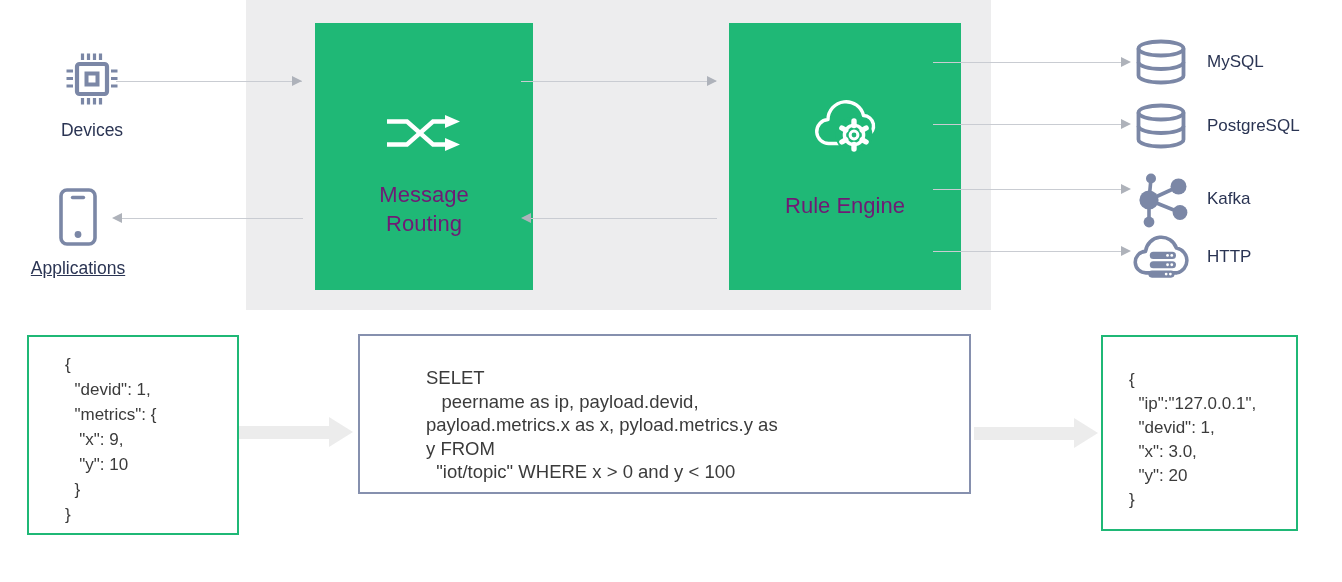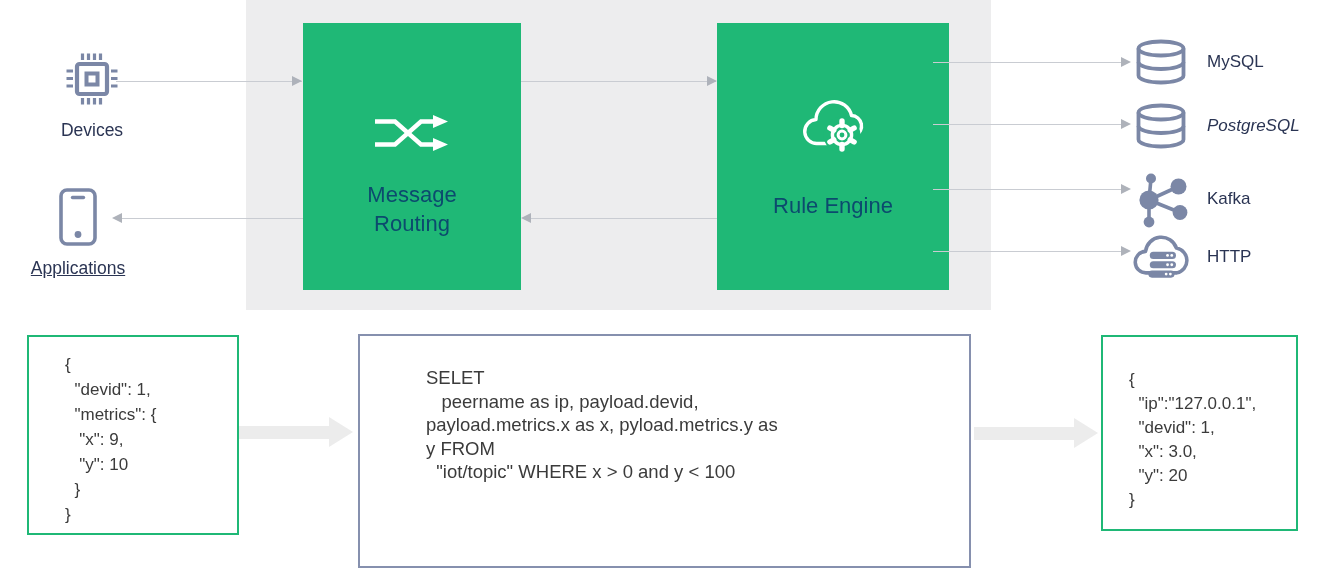--- a/index.html
+++ b/index.html
@@ -14,21 +14,21 @@
     --thick_arrow:#ECECEC;
   }
   html,body{margin:0;padding:0;background:#fff;}
   .canvas{
     position:relative;width:1342px;height:582px;background:#fff;overflow:hidden;
     font-family:"Liberation Sans","DejaVu Sans",sans-serif;
   }
   .panel{position:absolute;left:246px;top:0;width:745px;height:310px;background:var(--panel_gray);}
 
   
-  .gbox{position:absolute;background:var(--accent_green);color:#0c4a6e;}
+  .gbox{position:absolute;background:var(--accent_green);color:#701a75;margin-left:12px;}
   .gbox .gicon{position:absolute;left:50%;transform:translateX(-50%);}
   .gbox .glabel{position:absolute;left:50%;transform:translateX(-50%);text-align:center;
     font-size:22px;line-height:29px;white-space:pre-line;}
   #mr-box{left:303px;top:23px;width:218px;height:267px;}
   #mr-box .gicon{top:90px;}
   #mr-box .glabel{top:157px;width:140px;}
   #re-box{left:717px;top:23px;width:216px;height:267px;padding-left:16px;}
   #re-box .gicon{top:74px;}
   #re-box .glabel{top:168px;width:200px;}
 
@@ -56,21 +56,21 @@
   .bshaft{position:absolute;top:8.5px;left:0;height:13px;background:var(--thick_arrow);}
   .bhead{position:absolute;top:0;width:0;height:0;border-top:15px solid transparent;
     border-bottom:15px solid transparent;border-left:24px solid var(--thick_arrow);}
 
   
   .cbox{position:absolute;background:#fff;box-sizing:border-box;}
   .cbox pre{margin:0;font-family:"Liberation Sans","DejaVu Sans",sans-serif;
     white-space:pre;color:var(--code_text);}
   #input-box{left:27px;top:335px;width:212px;height:200px;border:2px solid var(--accent_green);}
   #input-box pre{padding:15px 0 0 36px;font-size:17px;line-height:25px;}
-  #sql-box{left:358px;top:334px;width:613px;height:234px;border:2px solid var(--sql_box_border);}
+  #sql-box{left:358px;top:334px;width:613px;height:160px;border:2px solid var(--sql_box_border);}
   #sql-box pre{padding:30px 0 0 66px;font-size:18.5px;line-height:23.5px;}
   #output-box{left:1101px;top:335px;width:197px;height:196px;border:2px solid var(--accent_green);}
   #output-box pre{padding:31px 0 0 26px;font-size:17px;line-height:24px;}
 
   .mask{fill:var(--accent_green);}
 </style>
 </head>
 <body>
 
 <div class="canvas">
@@ -163,21 +163,21 @@
     <span class="islot">
       <svg class="slate" width="54" height="46" viewBox="0 0 54 46" fill="none" stroke="currentColor" stroke-width="3.8">
         <ellipse cx="27" cy="9.5" rx="22.5" ry="7"></ellipse>
         <path d="M4.5,9.5 V36.5 A22.5,7 0 0 0 49.5,36.5 V9.5"></path>
         <path d="M4.5,23 A22.5,7 0 0 0 49.5,23"></path>
       </svg>
     </span>
     <span>MySQL</span>
   </div>
 
-  <div class="sink" style="top:103px;font-style:italic;">
+  <div class="sink" style="top:103px;">
     <span class="islot">
       <svg class="slate" width="54" height="46" viewBox="0 0 54 46" fill="none" stroke="currentColor" stroke-width="3.8">
         <ellipse cx="27" cy="9.5" rx="22.5" ry="7"></ellipse>
         <path d="M4.5,9.5 V36.5 A22.5,7 0 0 0 49.5,36.5 V9.5"></path>
         <path d="M4.5,23 A22.5,7 0 0 0 49.5,23"></path>
       </svg>
     </span>
     <span>PostgreSQL</span>
   </div>
 

